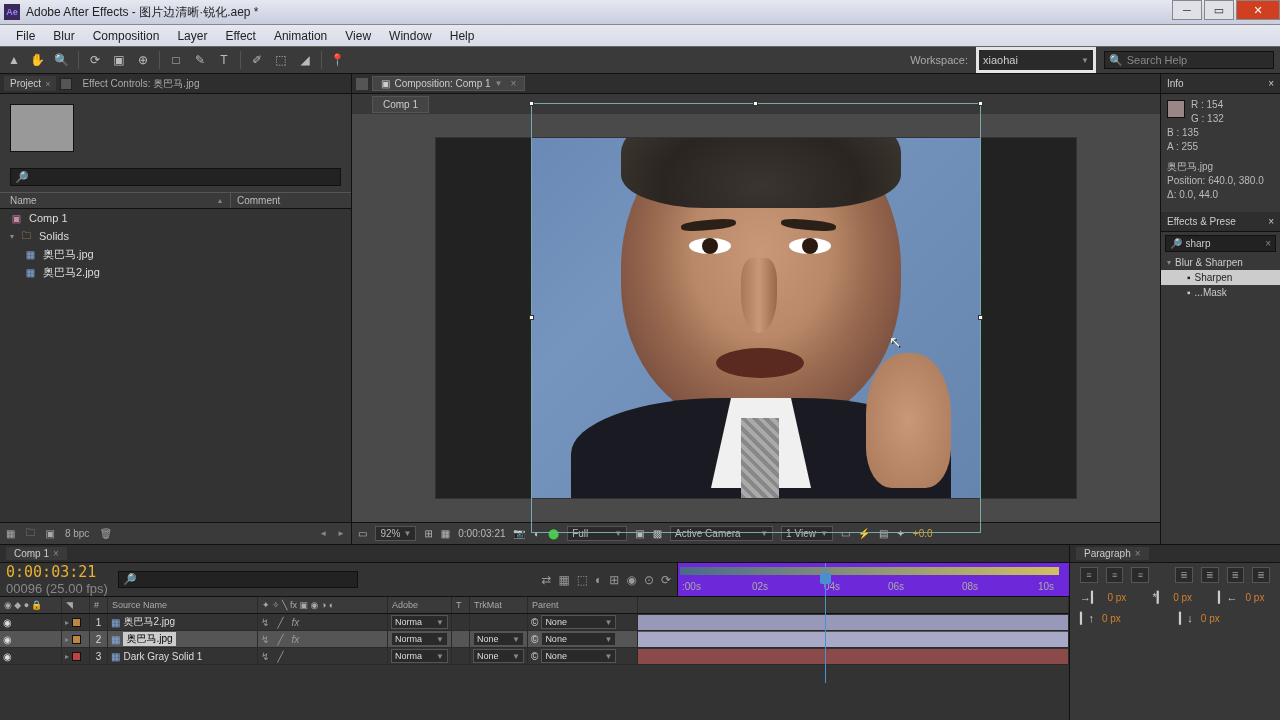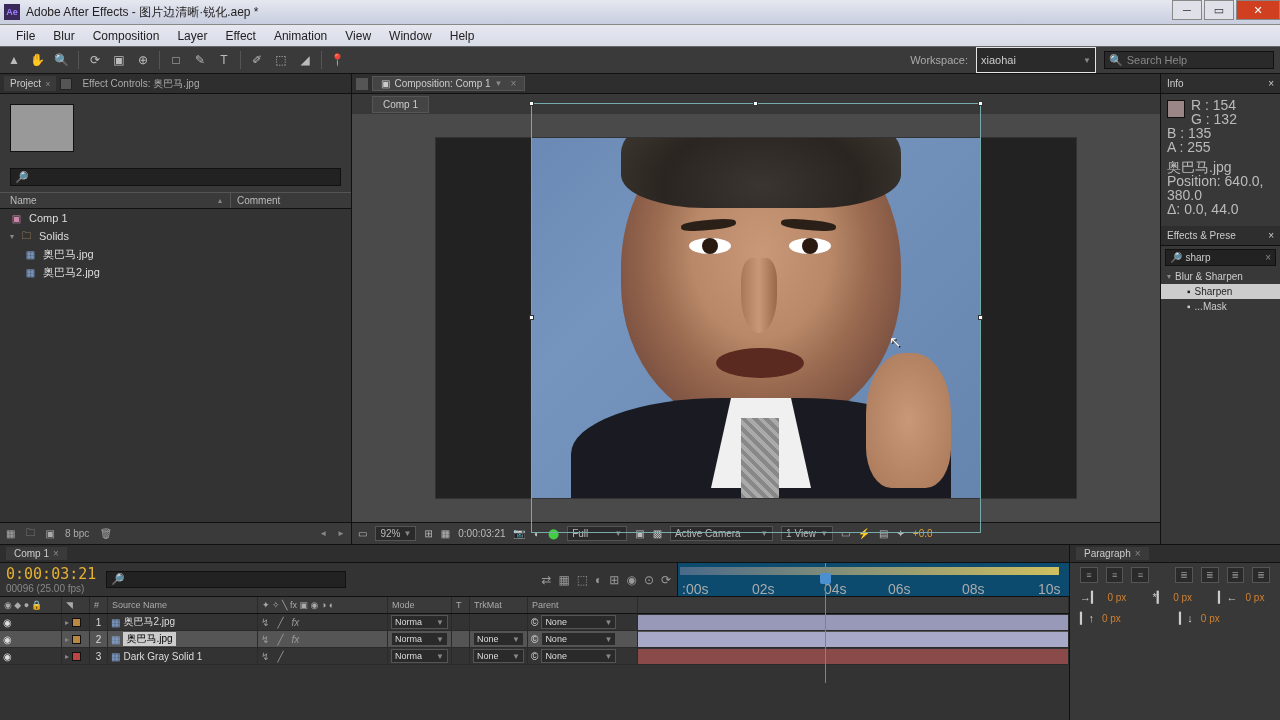--- a/index.html
+++ b/index.html
@@ -9,21 +9,21 @@
 .titlebar .title{color:#222;font-size:12px;flex:1}
 .winbtns{display:flex;height:100%}
 .winbtn{width:30px;height:20px;border:1px solid #888;background:#e0e0e8;display:flex;align-items:center;justify-content:center;font-size:11px;color:#333;margin-left:2px}
 .winbtn.close{background:#d04020;color:#fff;width:44px}
 .menubar{height:22px;background:linear-gradient(#e6e8f0,#d8dce8);display:flex;align-items:center;padding-left:8px;border-bottom:1px solid #666;gap:2px}
 .menubar .mi{color:#222;font-size:12px;padding:2px 8px}
 .toolbar{height:27px;background:#3a3a3a;border-bottom:1px solid #111;display:flex;align-items:center;padding:0 6px;gap:8px}
 .tbicon{width:16px;height:16px;display:flex;align-items:center;justify-content:center;color:#bbb;font-size:12px}
 .tb-sep{width:1px;height:18px;background:#555}
 .toolbar .ws-label{margin-left:auto;color:#aaa;font-size:11px}
-.ws-drop{background:#2a2a2a;border:1px solid #e5e5e5;width:120px;height:26px;padding:0 4px;display:flex;align-items:center;color:#ccc;font-size:11px}
+.ws-drop{background:#2a2a2a;border:3px solid #e5e5e5;width:120px;height:26px;padding:0 4px;display:flex;align-items:center;color:#ccc;font-size:11px}
 .search-help{background:#2a2a2a;border:1px solid #111;width:170px;height:18px;padding:0 4px;display:flex;align-items:center;color:#888;font-size:11px;gap:4px}
 .main-area{display:flex;height:470px}
 .left-panel{width:352px;background:#383838;border-right:1px solid #111;display:flex;flex-direction:column}
 .panel-tabs{height:20px;display:flex;align-items:center;background:#2e2e2e;border-bottom:1px solid #111;gap:4px;padding-left:4px}
 .ptab{font-size:10px;color:#ccc;padding:2px 6px;background:#3a3a3a;display:flex;align-items:flex-end}
 .ptab .x{margin-left:4px;color:#888;font-size:9px}
 .ec-label{font-size:10px;color:#aaa;padding:2px 6px}
 .proj-thumb{width:64px;height:48px;background:#999;margin:10px;border:1px solid #111}
 .proj-search{margin:6px 10px;background:#222;border:1px solid #111;height:18px;display:flex;align-items:center;padding:0 4px;gap:4px}
 .proj-search input{background:none;border:none;outline:none;color:#ccc;flex:1;font-size:10px}
@@ -55,37 +55,37 @@
 .mouth{position:absolute;left:185px;top:210px;width:88px;height:30px;background:#5a2a20;border-radius:50%}
 .suit{position:absolute;left:40px;top:260px;width:380px;height:140px;background:#1a1a22;border-radius:40% 40% 0 0}
 .collar{position:absolute;left:180px;top:260px;width:100px;height:90px;background:#f0f0f0;clip-path:polygon(20% 0,80% 0,100% 100%,0 100%)}
 .tie{position:absolute;left:210px;top:280px;width:38px;height:80px;background:repeating-linear-gradient(45deg,#888 0,#888 4px,#aaa 4px,#aaa 8px)}
 .hand{position:absolute;right:30px;bottom:10px;width:85px;height:135px;background:radial-gradient(#c89878,#a87858);border-radius:45% 45% 30% 30%}
 .cursor{position:absolute;left:453px;top:195px;font-size:15px;color:#fff;text-shadow:1px 1px 0 #000;pointer-events:none}
 .vp-footer{height:22px;background:#3a3a3a;border-top:1px solid #111;display:flex;align-items:center;padding:0 6px;gap:8px;font-size:10px;color:#bbb}
 .vp-drop{background:#2a2a2a;border:1px solid #555;padding:1px 4px;display:flex;align-items:center;gap:3px}
 .right-panel{width:120px;background:#383838;border-left:1px solid #111;display:flex;flex-direction:column}
 .rp-header{height:20px;background:#2e2e2e;border-bottom:1px solid #111;display:flex;align-items:center;padding:0 6px;font-size:10px;color:#ccc}
-.rp-body{padding:4px 6px;font-size:14px;color:#bbb;line-height:14px}
+.rp-body{padding:4px 6px;font-size:10px;color:#bbb;line-height:14px}
 .swatch{width:18px;height:18px;background:#9a8587;border:1px solid #111;float:left;margin-right:6px;margin-top:2px}
 .ep-search{margin:3px 4px;background:#222;border:1px solid #111;height:17px;display:flex;align-items:center;padding:0 4px;gap:3px;font-size:10px}
 .ep-cat{padding:2px 6px;font-size:10px;color:#ccc;display:flex;align-items:center;gap:4px}
 .ep-item{padding:2px 4px 2px 26px;font-size:10px;color:#ccc;display:flex;align-items:center;gap:4px}
 .ep-item.sel{background:#ccc;color:#222}
 .bottom-area{height:176px;display:flex;background:#333;border-top:1px solid #111}
 .timeline-panel{flex:1;display:flex;flex-direction:column;border-right:1px solid #111}
 .tl-tabs{height:18px;background:#2e2e2e;display:flex;align-items:center;padding-left:6px;border-bottom:1px solid #111}
 .tltab{background:#3a3a3a;padding:1px 8px;font-size:10px;color:#ccc;display:flex;align-items:center;gap:4px}
 .tl-header{height:34px;display:flex;border-bottom:1px solid #111}
 .tl-left{width:678px;display:flex;align-items:center;padding:0 6px;gap:10px;border-right:1px solid #111}
 .timecode{color:#e8b030;font-size:15px;font-family:monospace}
-.fps{color:#888;font-size:10px}
+.fps{color:#888;font-size:13px}
 .tl-search{background:#222;border:1px solid #111;height:17px;flex:1;max-width:240px;padding:0 4px;display:flex;align-items:center}
 .tl-icons{display:flex;gap:7px;color:#999;font-size:12px;margin-left:auto}
-.tl-ruler{flex:1;background:#0c4a6e;position:relative;font-size:14px;color:#aaa}
+.tl-ruler{flex:1;background:#6d28d9;position:relative;font-size:10px;color:#aaa}
 .tl-ruler .tick{position:absolute;top:18px}
 .playhead{position:absolute;left:142px;top:10px;width:11px;height:11px;background:#4a90d0;border-radius:2px}
 .playhead-line{position:absolute;left:147px;top:0;width:1px;height:120px;background:#4a90d0}
 .tl-cols{height:17px;display:flex;background:#3a3a3a;border-bottom:1px solid #111;font-size:9px;color:#aaa}
 .tlc{border-right:1px solid #2a2a2a;display:flex;align-items:center;padding-left:4px}
 .tl-rows{flex:1;background:#333}
 .tl-row{height:17px;display:flex;font-size:10px;color:#ddd;border-bottom:1px solid #2a2a2a}
 .tlr-cell{border-right:1px solid #2a2a2a;display:flex;align-items:center;padding:0 3px;gap:3px}
 .tl-row.sel{background:#555}
 .tl-row.sel .layer-name{background:#ccc;color:#000;padding:0 3px}
@@ -353,21 +353,21 @@
         <div class="playhead"></div>
         <div class="playhead-line"></div>
       </div>
     </div>
     <div class="tl-cols">
       <div class="tlc" style="width:62px">◉ ◆ ● 🔒</div>
       <div class="tlc" style="width:28px">◥</div>
       <div class="tlc" style="width:18px">#</div>
       <div class="tlc" style="width:150px">Source Name</div>
       <div class="tlc" style="width:130px">✦ ✧ ╲ fx ▣ ◉ ◑ ◐</div>
-      <div class="tlc" style="width:64px">Mode</div>
+      <div class="tlc" style="width:64px">Adobe</div>
       <div class="tlc" style="width:18px">T</div>
       <div class="tlc" style="width:58px">TrkMat</div>
       <div class="tlc" style="width:110px">Parent</div>
       <div class="tlc" style="flex:1"></div>
     </div>
     <div class="tl-rows" id="tl-rows">
         <div class="tl-row">
           <div class="tlr-cell" style="width:62px">
             <span>◉</span>
           </div>

